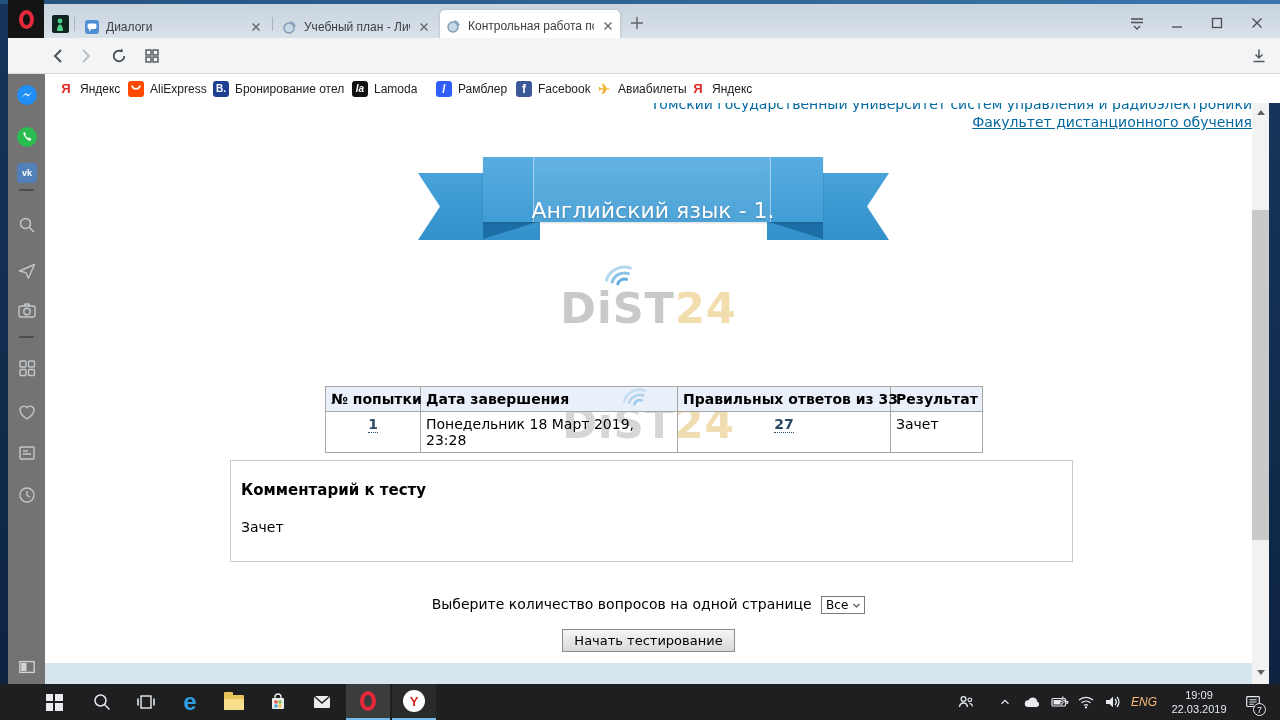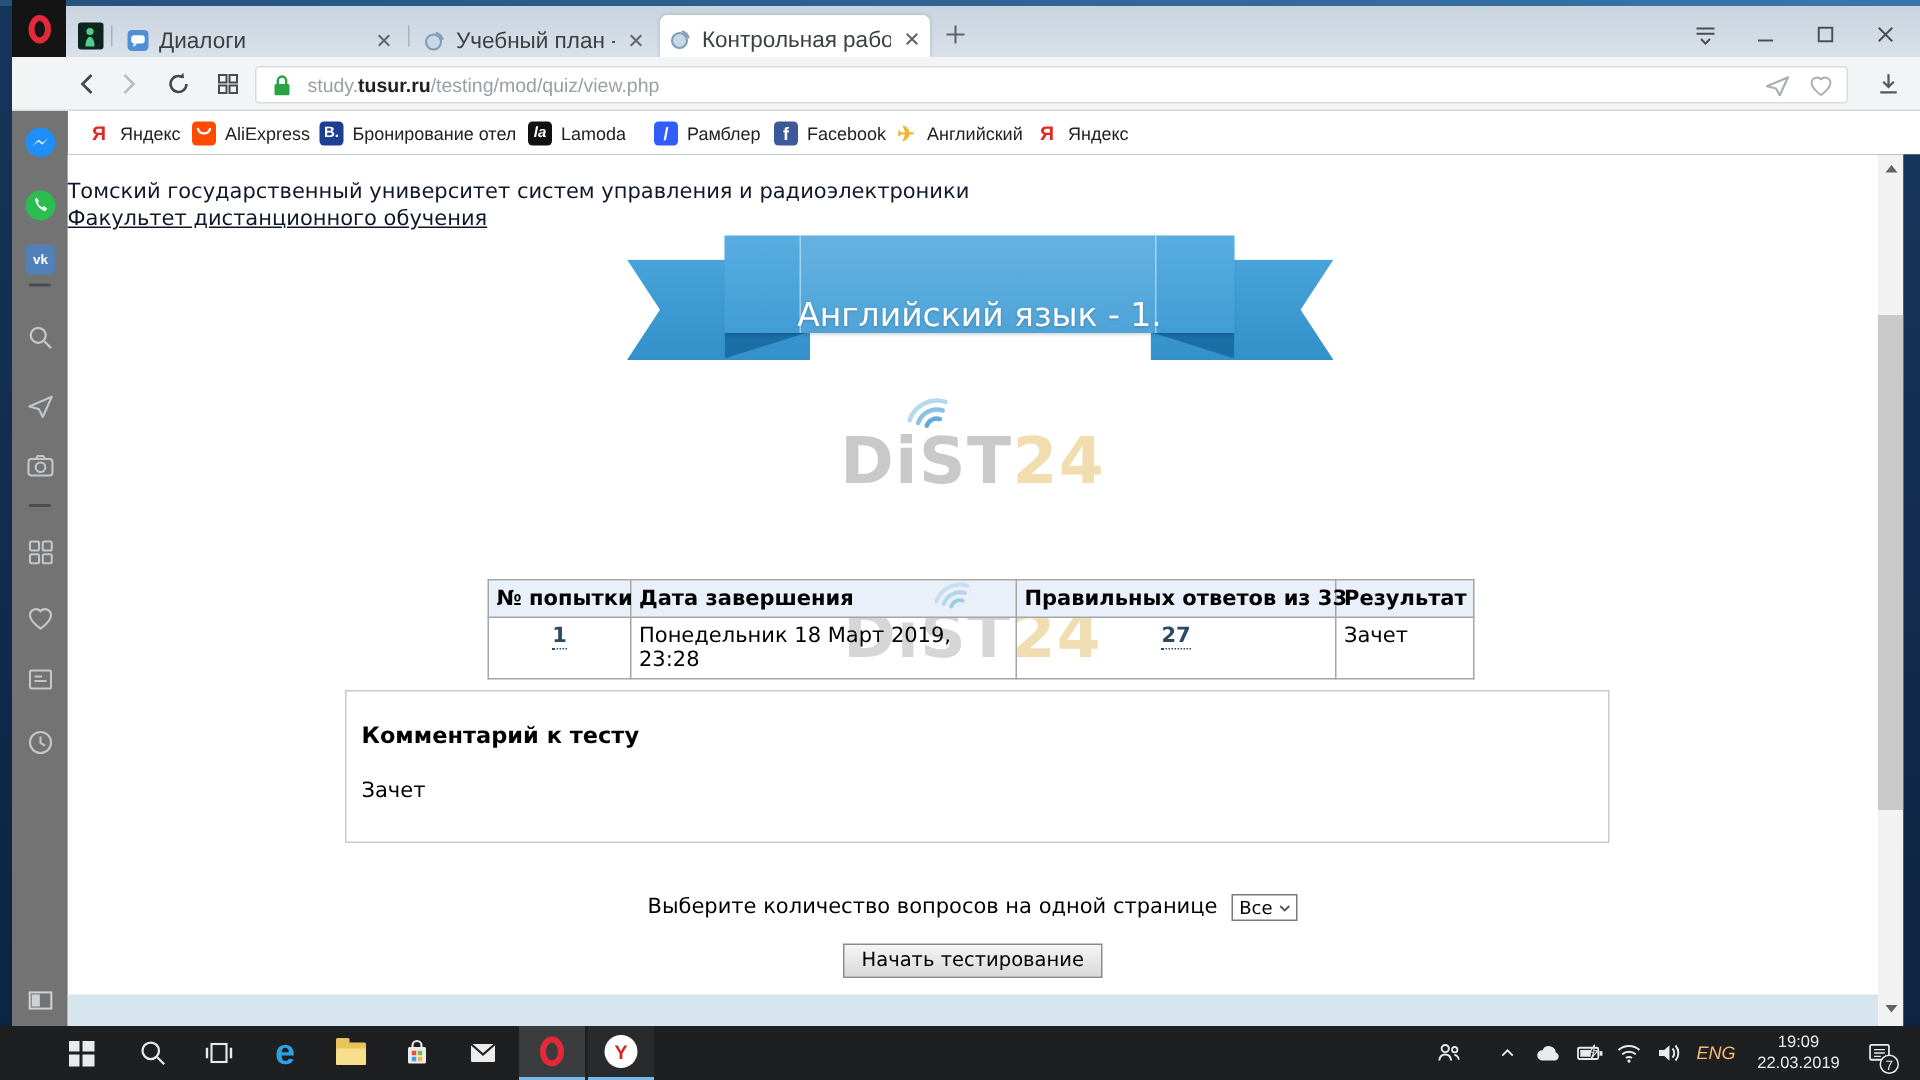--- a/index.html
+++ b/index.html
@@ -10,21 +10,21 @@
 
   
   .topstrip { left:0; top:0; width:1280px; height:4px; background:linear-gradient(90deg,#24527f,#3a76ab); }
   .tabbar { left:8px; top:4px; width:1272px; height:34px; background:linear-gradient(180deg,#c9d4df,#d9e1e9); }
   .opera-menu { left:8px; top:0; width:36px; height:38px; background:#141414; display:flex; align-items:center; justify-content:center; }
   .opera-o { width:15px; height:19px; border:4px solid #e6293a; border-radius:50%; }
   .tab-thumb { left:52px; top:11px; width:17px; height:18px; background:#10241f; border-radius:2px; overflow:hidden; }
   .vsep { top:13px; width:1px; height:14px; background:#a9b2bb; }
   .tab { top:8px; height:30px; display:flex; align-items:center; padding:0 6px; overflow:hidden; }
   .tab.active { top:6px; height:32px; background:#fff; border-radius:5px 5px 0 0; box-shadow:0 0 3px rgba(0,0,0,.18); }
-  .tab-title { font-size:15px; color:#3c4043; margin:0 6px; white-space:nowrap; overflow:hidden; flex:1; }
+  .tab-title { font-size:12px; color:#3c4043; margin:0 6px; white-space:nowrap; overflow:hidden; flex:1; }
   .tab-close { margin-left:2px; flex:0 0 auto; }
   .newtab { top:12px; }
   .winctl { top:12px; }
 
   
   .toolbar { left:8px; top:38px; width:1272px; height:36px; background:#f2f4f6; border-bottom:1px solid #d6dadd; }
   .urlbar { left:162px; top:6px; width:1062px; height:25px; background:#fff; border:1px solid #d9dcdf; border-radius:3px; display:flex; align-items:center; padding:0 8px; }
   .urltext { font-size:13px; color:#9aa0a6; white-space:nowrap; margin-left:8px; flex:1; overflow:hidden; }
   .urltext b { color:#202124; font-weight:bold; }
 
@@ -35,21 +35,21 @@
   .bm-label { font-size:12px; color:#202124; margin-left:6px; white-space:nowrap; overflow:hidden; }
 
   
   .sidebar { left:8px; top:74px; width:37px; height:610px; background:#737373; }
   .sb-ic { left:8px; width:22px; height:22px; display:flex; align-items:center; justify-content:center; }
   .sb-div { left:11px; width:15px; height:2px; background:#4a4e52; border-radius:1px; }
   .vkbox { width:20px; height:20px; background:#5181b8; border-radius:4px; color:#fff; font-size:9px; font-weight:bold; display:flex; align-items:center; justify-content:center; }
 
   
   .content { left:45px; top:103px; width:1207px; height:581px; background:#fff; overflow:hidden; font-family:"DejaVu Sans","Liberation Sans",sans-serif; }
-  .uniline { left:0; width:100%; text-align:left; font-size:14px; color:#0f172a;margin-top:24px; }
+  .uniline { left:0; width:100%; text-align:right; font-size:14px; color:#0369a1; }
   .ribbon-band { left:438px; top:54px; width:340px; height:65px; background:linear-gradient(180deg,#58ade0,#419dd5); display:flex; align-items:center; justify-content:center; box-shadow:0 1px 2px rgba(0,0,0,.15); }
   .band-inner { position:absolute; left:50px; right:52px; top:0; bottom:0; background:rgba(255,255,255,.07); border-left:1px solid rgba(255,255,255,.45); border-right:1px solid rgba(255,255,255,.45); }
   .band-text { position:relative; color:#fff; font-size:22px; text-shadow:0 1px 2px rgba(0,0,0,.2); white-space:nowrap;margin-top:41px; }
   .wing { top:70px; width:122px; height:67px; background:linear-gradient(180deg,#47a3d9,#3390ca); }
   .wing.wl { left:373px; clip-path:polygon(0 0,100% 0,100% 100%,0 100%,18% 50%); }
   .wing.wr { left:722px; clip-path:polygon(0 0,100% 0,82% 50%,100% 100%,0 100%); }
   .fold { top:119px; width:54px; height:17px; background:#1c6ea6; }
   .fold.fl { left:438px; clip-path:polygon(0 0,100% 0,0 100%); }
   .fold.fr { left:724px; clip-path:polygon(0 0,100% 0,100% 100%); }
   .logo-text { left:0; width:100%; text-align:center; font-size:43px; font-weight:bold; letter-spacing:1px; }
@@ -199,33 +199,20 @@
       </svg>
   </div>
   <div class="abs" style="left:136px;top:10px;">
     <svg width="16" height="16" viewBox="0 0 16 16">
         <rect x="2" y="2" width="5" height="5" fill="none" stroke="#44484c" stroke-width="1.3"></rect>
         <rect x="9" y="2" width="5" height="5" fill="none" stroke="#44484c" stroke-width="1.3"></rect>
         <rect x="2" y="9" width="5" height="5" fill="none" stroke="#44484c" stroke-width="1.3"></rect>
         <rect x="9" y="9" width="5" height="5" fill="none" stroke="#44484c" stroke-width="1.3"></rect>
       </svg>
   </div>
-  <div class="abs urlbar">
-    <svg width="18" height="18" viewBox="0 0 18 18">
-        <rect x="4" y="8" width="10" height="7.5" rx="1" fill="#27a343"></rect>
-        <path d="M6.2 8V5.8a2.8 2.8 0 0 1 5.6 0V8" stroke="#27a343" stroke-width="1.6" fill="none"></path>
-      </svg>
-    <span class="urltext"><span>study.</span><b>tusur.ru</b><span>/testing/mod/quiz/view.php</span></span>
-    <svg width="20" height="18" viewBox="0 0 20 18" style="margin-right:10px;">
-        <path d="M3 9.5L17 3.5 11.5 15.5 9 11z" stroke="#a9adb2" stroke-width="1.4" fill="none" stroke-linejoin="round"></path>
-      </svg>
-    <svg width="18" height="18" viewBox="0 0 20 20">
-        <path d="M10 17s-7-4.5-7-9a4 4 0 0 1 7-2.5A4 4 0 0 1 17 8c0 4.5-7 9-7 9z" stroke="#a9adb2" stroke-width="1.4" fill="none"></path>
-      </svg>
-  </div>
   <div class="abs" style="left:1242px;top:9px;">
     <svg width="18" height="18" viewBox="0 0 18 18">
         <path d="M9 2.5v8M5.5 7.5L9 11l3.5-3.5" stroke="#55585c" stroke-width="1.5" fill="none"></path>
         <path d="M3.5 14.5h11" stroke="#55585c" stroke-width="1.5"></path>
       </svg>
   </div>
 </div>
 
 <div class="abs bmbar">
   <div class="abs bm" style="left:13px;width:98px;">
@@ -251,21 +238,21 @@
   <div class="abs bm" style="left:391px;width:80px;">
     <span class="bm-glyph" style="background:#315efb;font-size:12px;">/</span>
     <span class="bm-label">Рамблер</span>
   </div>
   <div class="abs bm" style="left:471px;width:84px;">
     <span class="bm-glyph" style="background:#3b5998;font-size:12px;">f</span>
     <span class="bm-label">Facebook</span>
   </div>
   <div class="abs bm" style="left:551px;width:100px;">
     <span class="bm-glyph" style="background:#fff;color:#f0b437;font-size:14px;">✈</span>
-    <span class="bm-label">Английский</span>
+    <span class="bm-label">Авиабилеты</span>
   </div>
   <div class="abs bm" style="left:645px;width:80px;">
     <span class="bm-glyph" style="background:#fff;color:#e52620;font-size:13px;">Я</span>
     <span class="bm-label">Яндекс</span>
   </div>
 </div>
 
 <div class="abs sidebar">
   <div class="abs sb-ic" style="top:10px;">
     <svg width="22" height="22" viewBox="0 0 22 22">

